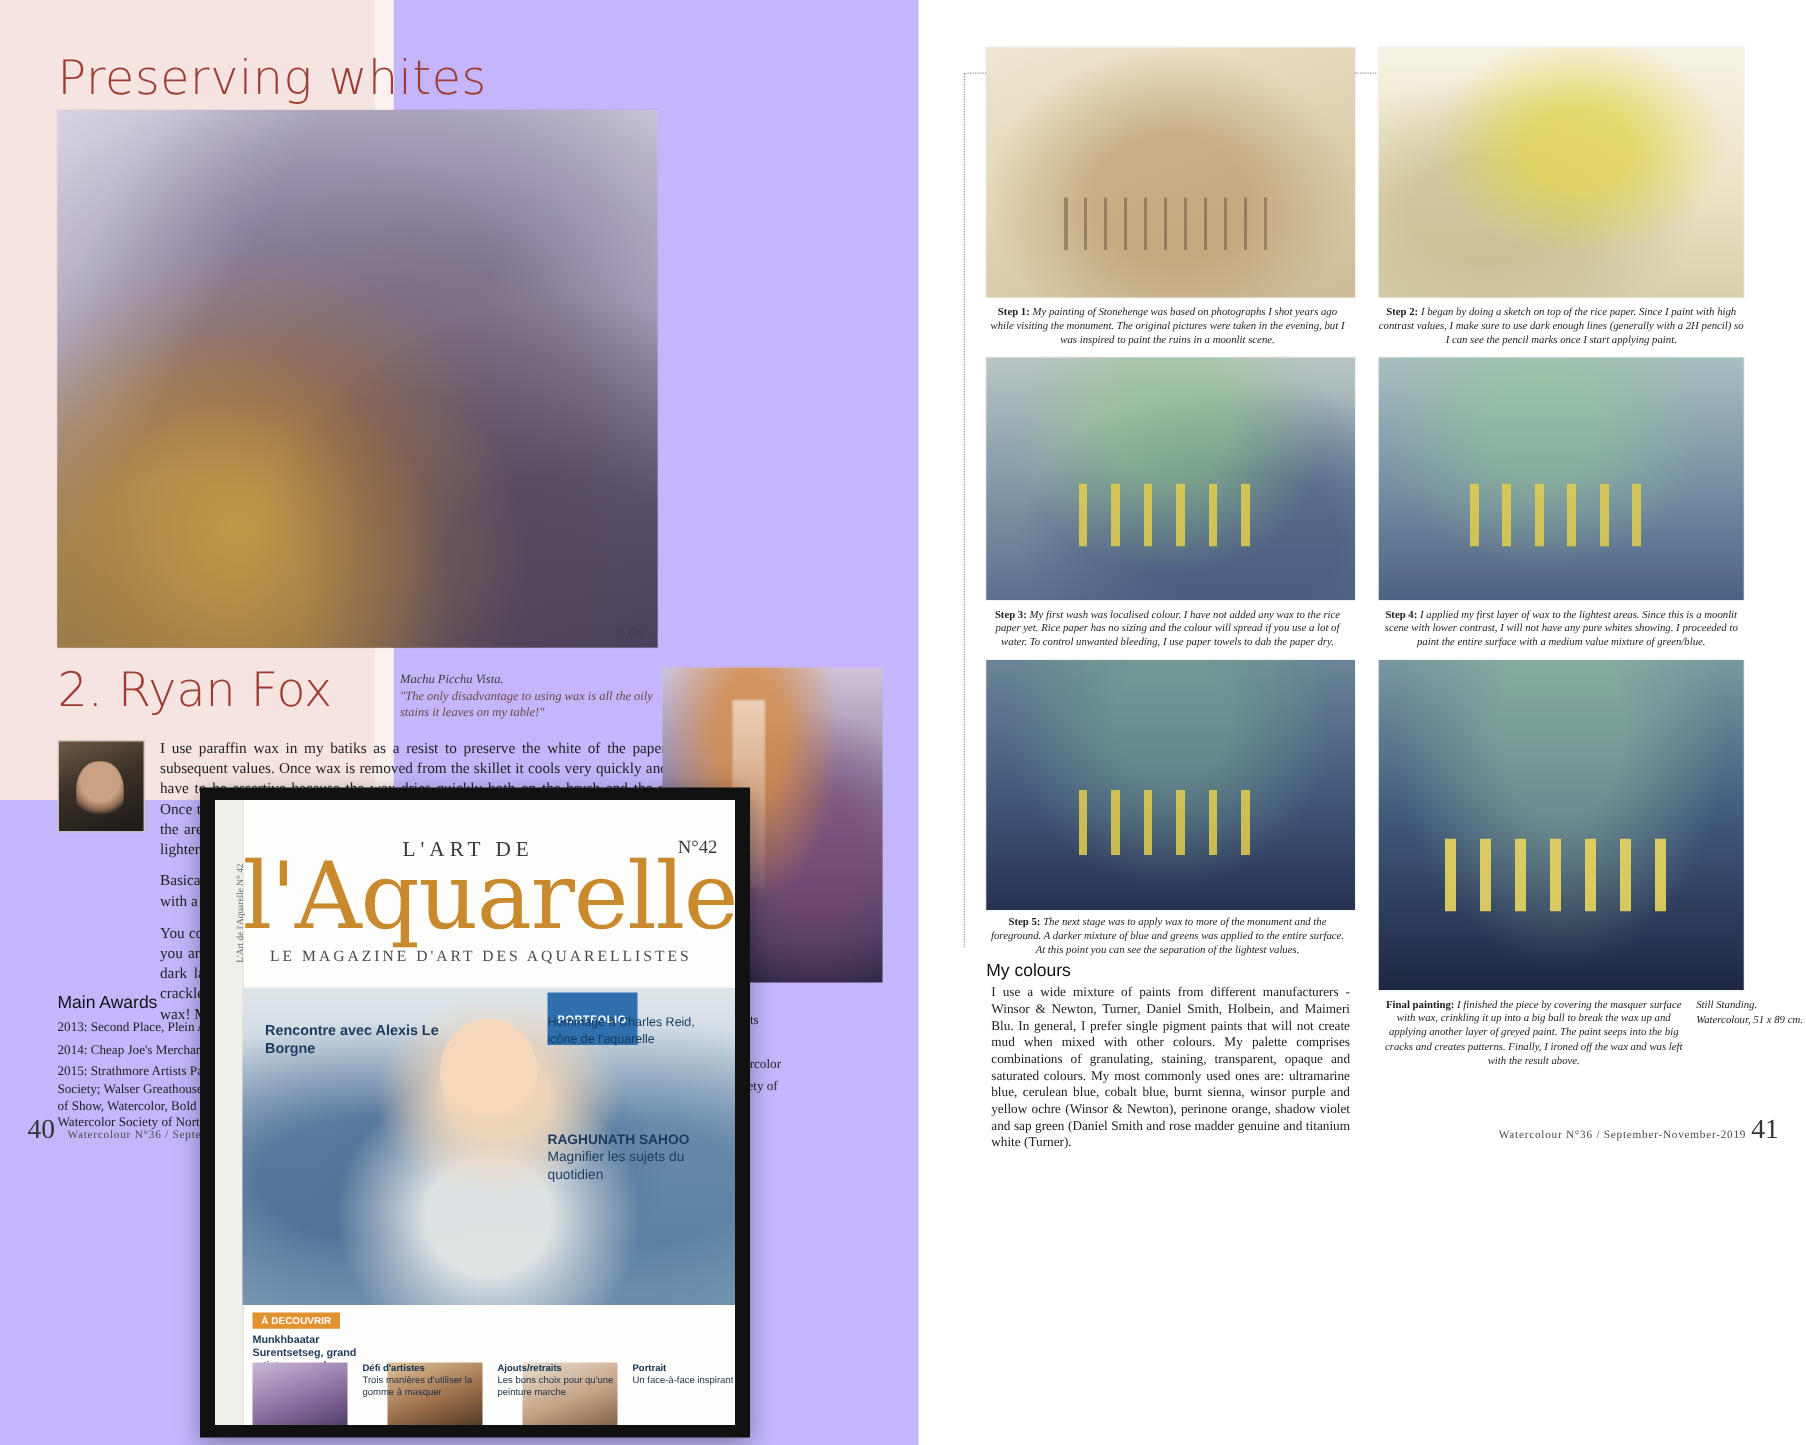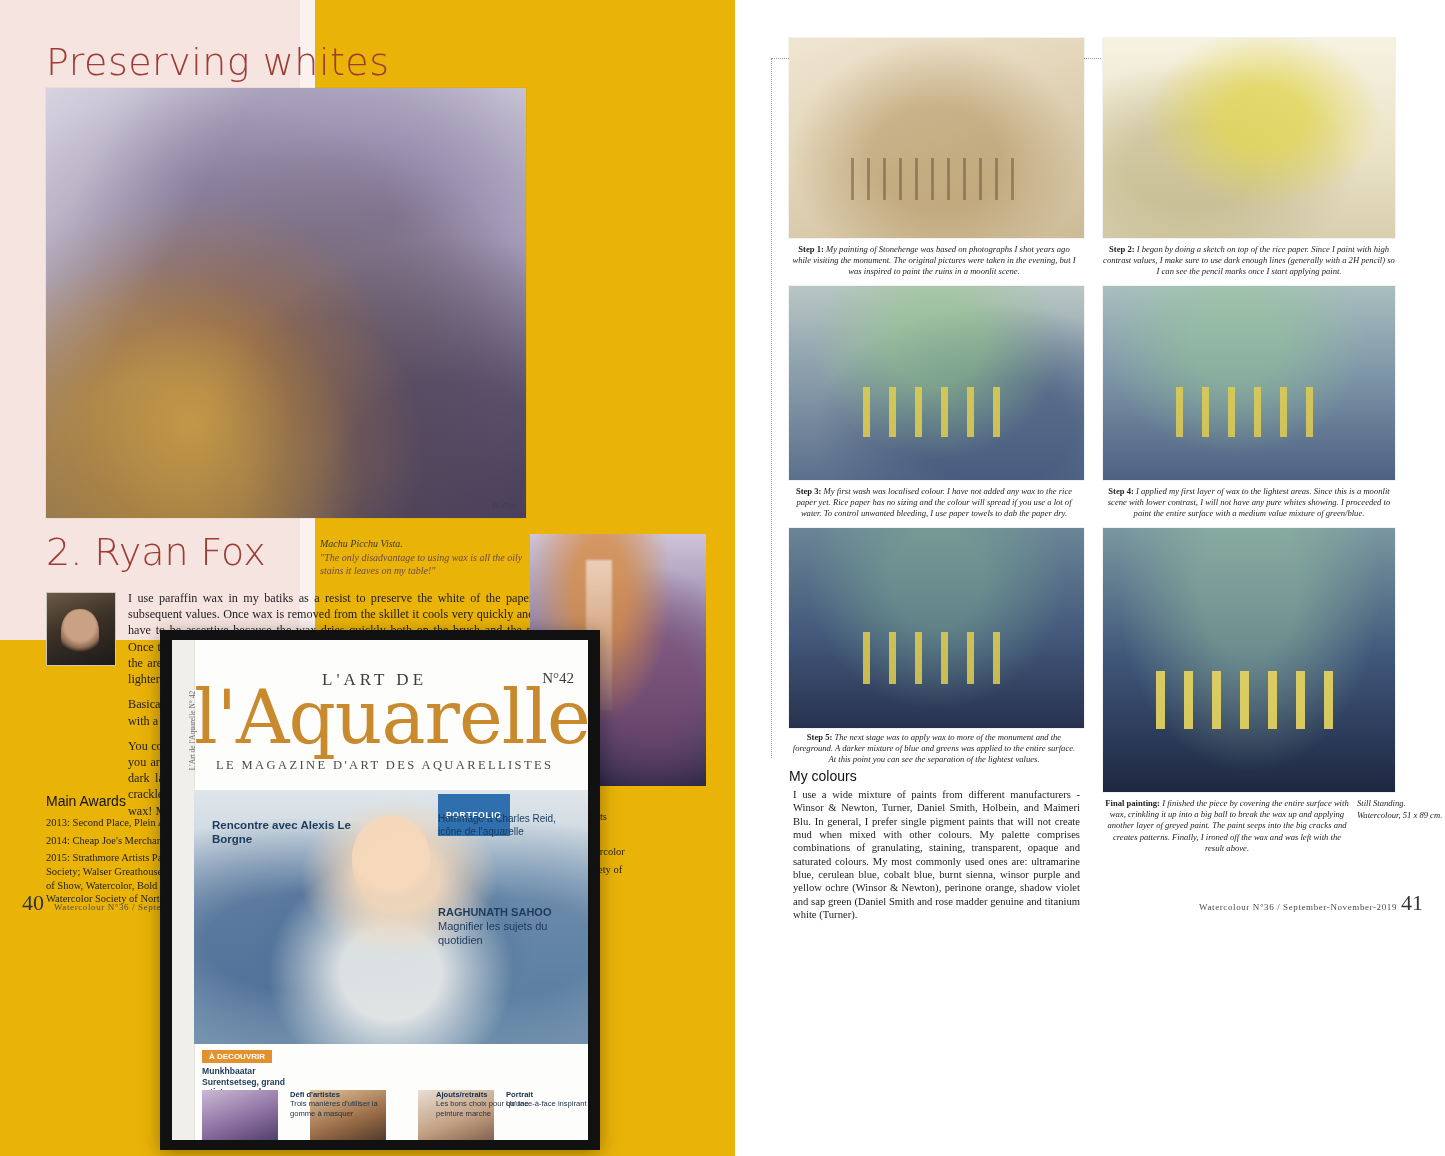--- a/index.html
+++ b/index.html
@@ -4,21 +4,21 @@
 <style>
   html,body{margin:0;padding:0;}
   body{
     width:1445px;height:1156px;background:#ffffff;
     font-family:"Liberation Sans", sans-serif;
     color:#2b2b2b;position:relative;overflow:hidden;
   }
   .page{position:absolute;top:0;left:0;width:1445px;height:1156px;}
 
   
-  #left-page{position:absolute;left:0;top:0;width:735px;height:1156px;background:#eab308;}
+  #left-page{position:absolute;left:0;top:0;width:735px;height:1156px;background:#c4b5fd;}
   .tint-band{position:absolute;left:0;top:0;width:300px;height:640px;background:#f6e4e0;}
   .tint-band2{position:absolute;left:300px;top:0;width:15px;height:640px;background:#fbf1ef;}
 
   #preserving-title{
     position:absolute;left:46px;top:40px;width:520px;
     font-family:"DejaVu Sans", sans-serif;
     font-weight:300;font-size:38px;color:#9e3b33;letter-spacing:.5px;
   }
 
   
@@ -197,21 +197,21 @@
     position:absolute;left:30px;top:410px;padding:2px 7px;background:#e1922e;color:#fff;font-size:8px;font-weight:700;
   }
   .munk{position:absolute;left:30px;top:426px;width:110px;font-size:8.6px;font-weight:700;color:#1d3a5c;line-height:1.24;}
   .cov-bottom{position:absolute;left:22px;top:448px;width:394px;height:62px;}
   .thumb{position:absolute;width:76px;height:54px;}
   .t1{left:8px;top:2px;background:linear-gradient(160deg,#cbb9d6,#8a6fa0 55%,#4a3a64);}
   .t2{left:116px;top:2px;background:linear-gradient(160deg,#e0c29a,#9c6f4a 55%,#4a3526);}
   .t3{left:224px;top:2px;background:linear-gradient(160deg,#e8ded2,#c4a184 55%,#7a5c48);}
   .cb-txt{position:absolute;font-family:"Liberation Sans",sans-serif;font-size:7.6px;line-height:1.25;color:#1d2f45;}
   .cb1{left:96px;top:2px;width:100px;}
-  .cb2{left:204px;top:2px;width:96px;margin-left:38px;}
+  .cb2{left:204px;top:2px;width:96px;}
   .cb3{left:312px;top:2px;width:96px;}
   .cb-strong{font-weight:700;color:#11304f;}
 </style>
 </head>
 <body>
 
 <div class="page">
 
   <div id="left-page">
     <div class="tint-band"></div>
@@ -287,21 +287,21 @@
     <div class="step-cap sc4">
       <b>Step 4:</b>
       <span>I applied my first layer of wax to the lightest areas. Since this is a moonlit scene with lower contrast, I will not have any pure whites showing. I proceeded to paint the entire surface with a medium value mixture of green/blue.</span>
     </div>
     <div class="step-cap sc5">
       <b>Step 5:</b>
       <span>The next stage was to apply wax to more of the monument and the foreground. A darker mixture of blue and greens was applied to the entire surface. At this point you can see the separation of the lightest values.</span>
     </div>
     <div class="step-cap sc6">
       <b>Final painting:</b>
-      <span>I finished the piece by covering the entire surface with wax, crinkling it up into a big ball to break the wax up and applying another layer of greyed paint. The paint seeps into the big cracks and creates patterns. Finally, I ironed off the wax and was left with the result above.</span>
+      <span>I finished the piece by covering the masquer surface with wax, crinkling it up into a big ball to break the wax up and applying another layer of greyed paint. The paint seeps into the big cracks and creates patterns. Finally, I ironed off the wax and was left with the result above.</span>
     </div>
 
     <div id="my-colours">
       <h4>My colours</h4>
       <p>I use a wide mixture of paints from different manufacturers - Winsor &amp; Newton, Turner, Daniel Smith, Holbein, and Maimeri Blu. In general, I prefer single pigment paints that will not create mud when mixed with other colours. My palette comprises combinations of granulating, staining, transparent, opaque and saturated colours. My most commonly used ones are: ultramarine blue, cerulean blue, cobalt blue, burnt sienna, winsor purple and yellow ochre (Winsor &amp; Newton), perinone orange, shadow violet and sap green (Daniel Smith and rose madder genuine and titanium white (Turner).</p>
     </div>
 
     <div class="still-cap">
       <div>Still Standing.</div>
       <div>Watercolour, 51 x 89 cm.</div>

